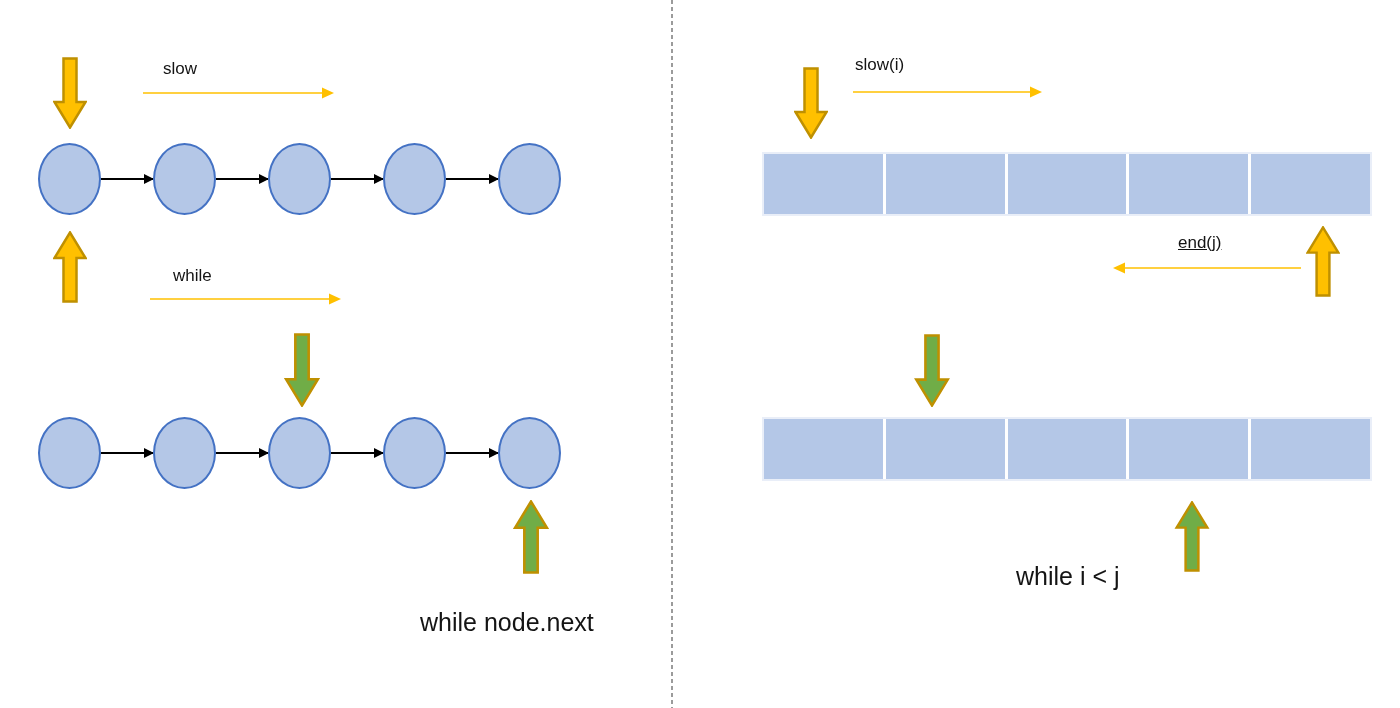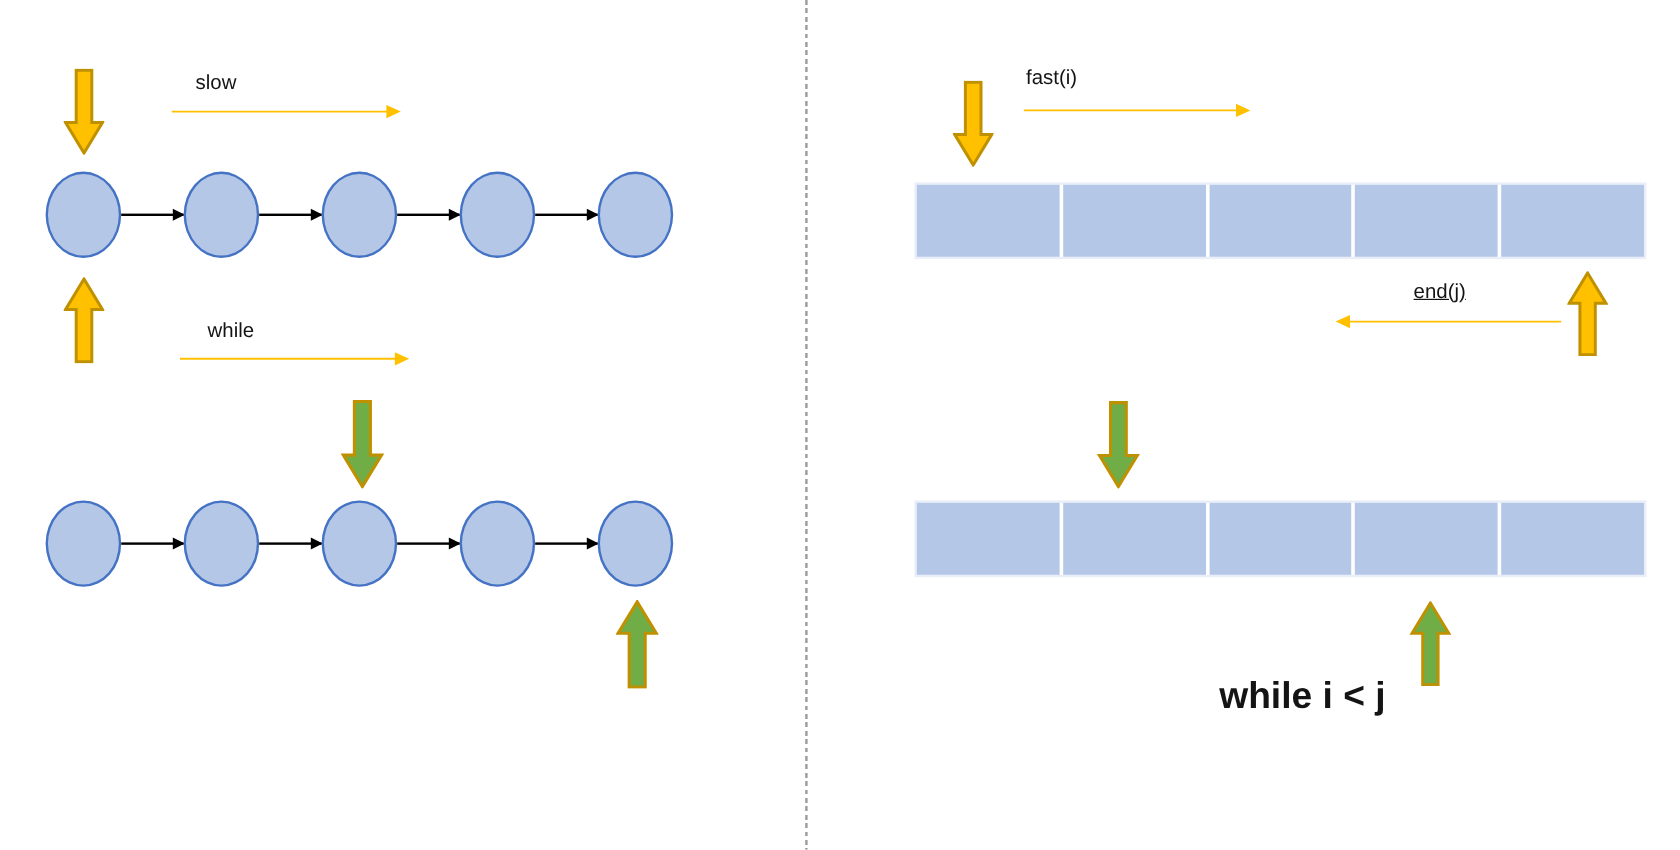--- a/index.html
+++ b/index.html
@@ -2,21 +2,21 @@
 <html style="--c-orange: #FFC000; --c-orange-line: #BF9000; --c-green: #70AD47; --c-green-line: #BF9000; --c-node-fill: #B4C7E7; --c-node-line: #4472C4; --c-cell: #B4C7E7; --c-thin: #FFC000; --c-divider: #9b9b9b; --c-text: #141414;"><head>
 <meta charset="utf-8">
 <style>
   html,body{margin:0;padding:0;}
   body{
     width:1400px;height:708px;position:relative;overflow:hidden;
     background:#ffffff;font-family:"Liberation Sans",sans-serif;color:var(--c-text,#141414);
   }
   .abs{position:absolute;}
   .label{font-size:17px;color:var(--c-text,#141414);white-space:nowrap;}
-  .caption{font-size:31px;color:var(--c-text,#141414);white-space:nowrap;font-weight:bold;}
+  .caption{font-size:25px;color:var(--c-text,#141414);white-space:nowrap;}
 
   
   .node-row{position:absolute;height:72px;}
   .node{
     position:absolute;top:0;width:63px;height:72px;border-radius:50%;
     background:var(--c-node-fill,#B4C7E7);border:2px solid var(--c-node-line,#4472C4);
     box-sizing:border-box;
   }
   .connector{position:absolute;top:35px;height:2px;background:#000;}
   .connector::after{
@@ -90,31 +90,32 @@
       <div class="connector" style="left: 293px; width: 52px;"></div>
       <div class="node" style="left: 345px;"></div>
       <div class="connector" style="left: 408px; width: 52px;"></div>
       <div class="node" style="left: 460px;"></div>
     </div>
 
   <svg class="abs" style="left:513px;top:500px;" width="36" height="74" viewBox="0 0 34 72">
     <path d="M10.5 70.5 L23.5 70.5 L23.5 27 L32.5 27 L17 1.5 L1.5 27 L10.5 27 Z" style="fill:var(--c-green);stroke:var(--c-green-line);stroke-width:2.5;"></path>
   </svg>
 
+  <div class="abs caption" style="left:420px;top:608px;">while node.next</div>
 </div>
 
 <div class="divider" style="left:671px;"></div>
 
 <div class="abs" style="left:673px;top:0;width:727px;height:708px;">
 
   <svg class="abs" style="left:121px;top:67px;" width="34" height="72" viewBox="0 0 34 72">
     <path d="M10.5 1.5 L23.5 1.5 L23.5 45 L32.5 45 L17 70.5 L1.5 45 L10.5 45 Z" style="fill:var(--c-orange);stroke:var(--c-orange-line);stroke-width:2.5;"></path>
   </svg>
 
-  <div class="abs label" style="left:182px;top:55px;">fast(i)</div>
+  <div class="abs label" style="left:182px;top:55px;">slow(i)</div>
   <svg class="abs" style="left:180px;top:83px;" width="190" height="16" viewBox="0 0 190 16">
     <line x1="0" y1="9" x2="178" y2="9" style="stroke:var(--c-thin);stroke-width:1.6;"></line>
     <path d="M177 3.5 L189 9 L177 14.5 Z" style="fill:var(--c-thin);"></path>
   </svg>
 
   <div class="array-strip" style="left:89px;top:152px;">
       <div class="cell"></div>
       <div class="cell"></div>
       <div class="cell"></div>
       <div class="cell"></div>

